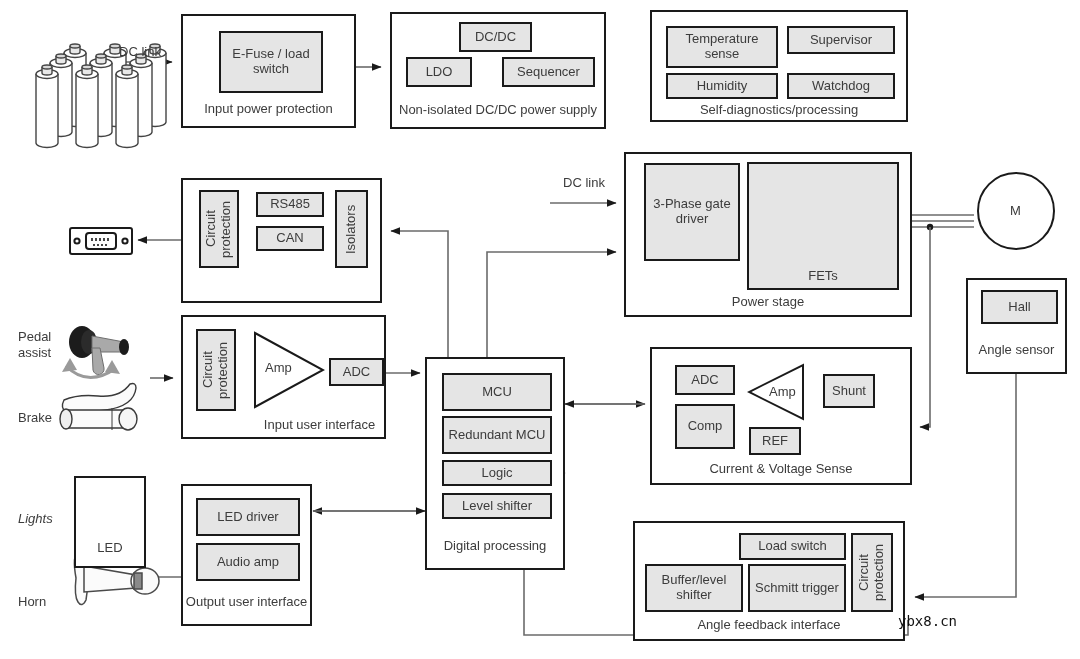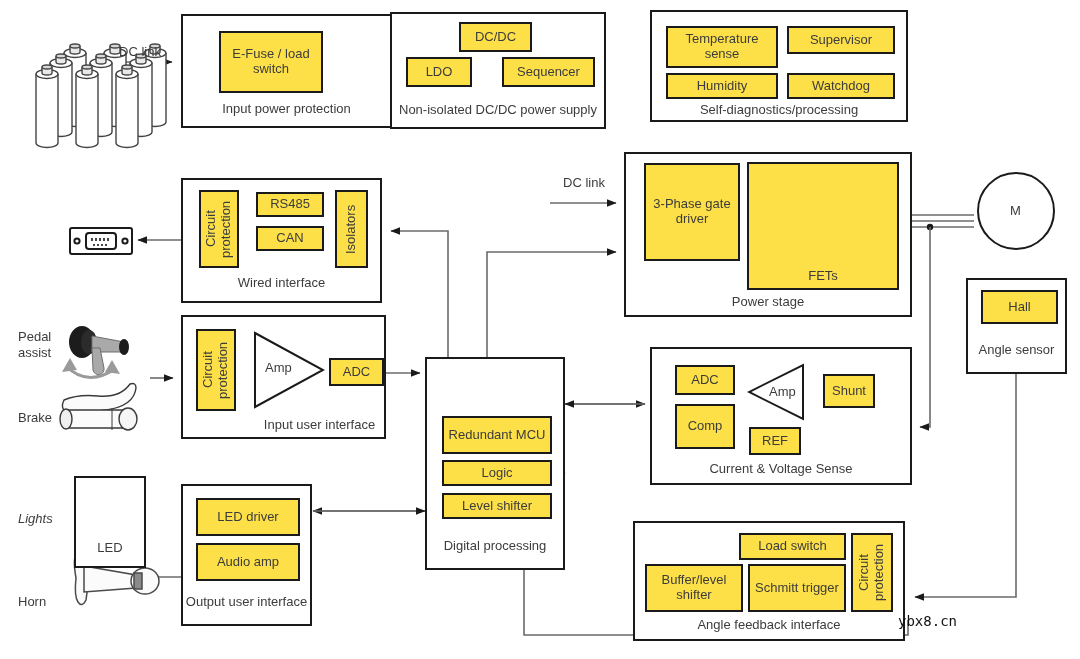--- a/index.html
+++ b/index.html
@@ -1,21 +1,21 @@
 <!DOCTYPE html>
 <html><head>
 <meta charset="utf-8">
 <style>
   html,body{margin:0;padding:0;background:#ffffff;}
   body{width:1080px;height:659px;overflow:hidden;font-family:"Liberation Sans",sans-serif;}
   #stage{position:relative;width:1080px;height:659px;}
   svg#wires{position:absolute;left:0;top:0;width:1080px;height:659px;}
 
   .box{position:absolute;box-sizing:border-box;border:2px solid #1a1a1a;background:#ffffff;}
-  .inner{position:absolute;box-sizing:border-box;border:2px solid #1a1a1a;background:#fde047;
+  .inner{position:absolute;box-sizing:border-box;border:2px solid #1a1a1a;background:#e5e5e5;
          display:flex;align-items:center;justify-content:center;text-align:center;
          font-size:13px;color:#3c3c3c;line-height:1.15;}
   .grouplabel{position:absolute;width:100%;text-align:center;font-size:13px;color:#3c3c3c;}
   .vert{writing-mode:vertical-rl;transform:rotate(180deg);}
   .plain{position:absolute;font-size:13px;color:#3c3c3c;}
   .tri{position:absolute;}
   .watermark{position:absolute;font-family:"DejaVu Sans Mono",monospace;font-size:14px;color:#111;letter-spacing:0px;}
 </style>
 </head>
 <body>
@@ -200,21 +200,21 @@
       <path d="M95,508 L95,528 L112,518 z"></path>
       <path d="M113,506 L113,530" stroke-width="2.5"></path>
       <path d="M101,503 L112,492 M106,503 L117,492" stroke="#111" stroke-width="1.6" fill="none"></path>
       <path d="M112,492 L107,494 L110,498 z"></path>
       <path d="M117,492 L112,494 L115,498 z"></path>
     </g>
 
     <circle cx="1016" cy="211" r="38" fill="#ffffff" stroke="#1a1a1a" stroke-width="2"></circle>
   </svg>
 
-  <div class="box" style="left:181px;top:14px;width:211px;height:114px;padding-left:36px;">
+  <div class="box" style="left:181px;top:14px;width:175px;height:114px;padding-left:36px;">
     <div class="inner" style="left:36px;top:15px;width:104px;height:62px;white-space:pre-line;">E-Fuse / load switch</div>
     <div class="grouplabel" style="left:0;top:85px;">Input power protection</div>
   </div>
 
   <div class="box" style="left:390px;top:12px;width:216px;height:117px;">
     <div class="inner" style="left:67px;top:8px;width:73px;height:30px;">DC/DC</div>
     <div class="inner" style="left:14px;top:43px;width:66px;height:30px;">LDO</div>
     <div class="inner" style="left:110px;top:43px;width:93px;height:30px;">Sequencer</div>
     <div class="grouplabel" style="left:0;top:88px;">Non-isolated DC/DC power supply</div>
   </div>
@@ -225,21 +225,20 @@
     <div class="inner" style="left:14px;top:61px;width:112px;height:26px;">Humidity</div>
     <div class="inner" style="left:135px;top:61px;width:108px;height:26px;">Watchdog</div>
     <div class="grouplabel" style="left:0;top:90px;">Self-diagnostics/processing</div>
   </div>
 
   <div class="box" style="left:181px;top:178px;width:201px;height:125px;">
     <div class="inner vert" style="left:16px;top:10px;width:40px;height:78px;">Circuit protection</div>
     <div class="inner" style="left:73px;top:12px;width:68px;height:25px;">RS485</div>
     <div class="inner" style="left:73px;top:46px;width:68px;height:25px;">CAN</div>
     <div class="inner vert" style="left:152px;top:10px;width:33px;height:78px;">Isolators</div>
-    <div class="grouplabel" style="left:0;top:95px;">Wired interface</div>
   </div>
 
   <div class="box" style="left:181px;top:315px;width:205px;height:124px;">
     <div class="inner vert" style="left:13px;top:12px;width:40px;height:82px;">Circuit protection</div>
     <div class="tri" style="left:70px;top:14px;width:72px;height:78px;">
       <svg width="72" height="78" viewBox="0 0 72 78">
           <polygon points="2,2 70,39 2,76" fill="#ffffff" stroke="#1a1a1a" stroke-width="2"></polygon>
         </svg>
       <span class="plain" style="left:12px;top:29px;">Amp</span>
     </div>
@@ -251,20 +250,21 @@
     <div class="inner" style="left:13px;top:12px;width:104px;height:38px;">LED driver</div>
     <div class="inner" style="left:13px;top:57px;width:104px;height:38px;">Audio amp</div>
     <div class="grouplabel" style="left:0;top:108px;">Output user interface</div>
   </div>
 
   <div class="box" style="left:74px;top:476px;width:72px;height:92px;">
     <div class="grouplabel" style="left:0;top:62px;">LED</div>
   </div>
 
   <div class="box" style="left:425px;top:357px;width:140px;height:213px;">
+    <div class="inner" style="left:15px;top:14px;width:110px;height:38px;">MCU</div>
     <div class="inner" style="left:15px;top:57px;width:110px;height:38px;">Redundant MCU</div>
     <div class="inner" style="left:15px;top:101px;width:110px;height:26px;">Logic</div>
     <div class="inner" style="left:15px;top:134px;width:110px;height:26px;">Level shifter</div>
     <div class="grouplabel" style="left:0;top:179px;">Digital processing</div>
   </div>
 
   <div class="box" style="left:624px;top:152px;width:288px;height:165px;">
     <div class="inner" style="left:18px;top:9px;width:96px;height:98px;">3-Phase gate driver</div>
     <div class="inner" style="left:121px;top:8px;width:152px;height:128px;align-items:flex-end;padding-bottom:4px;">
       <span>FETs</span>

